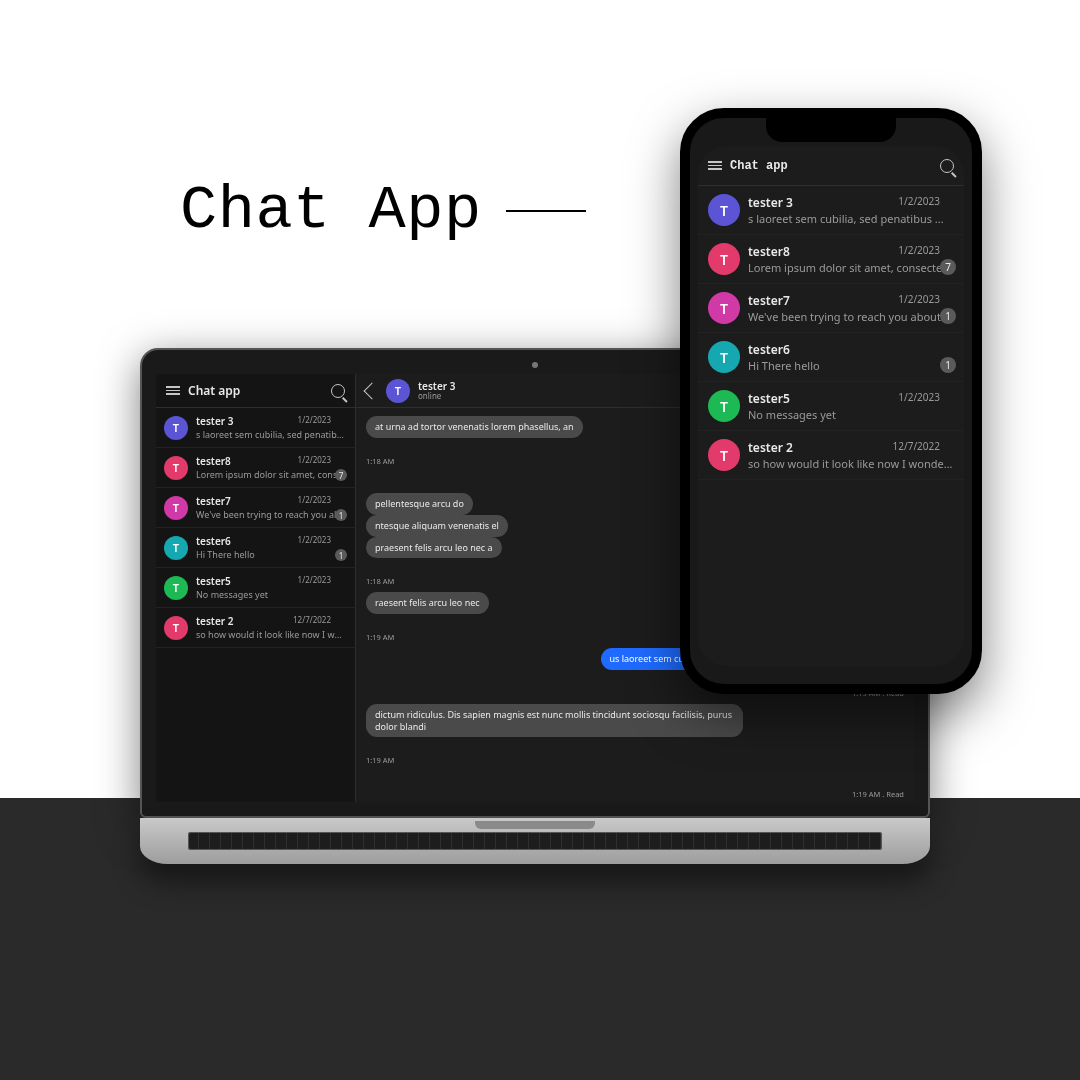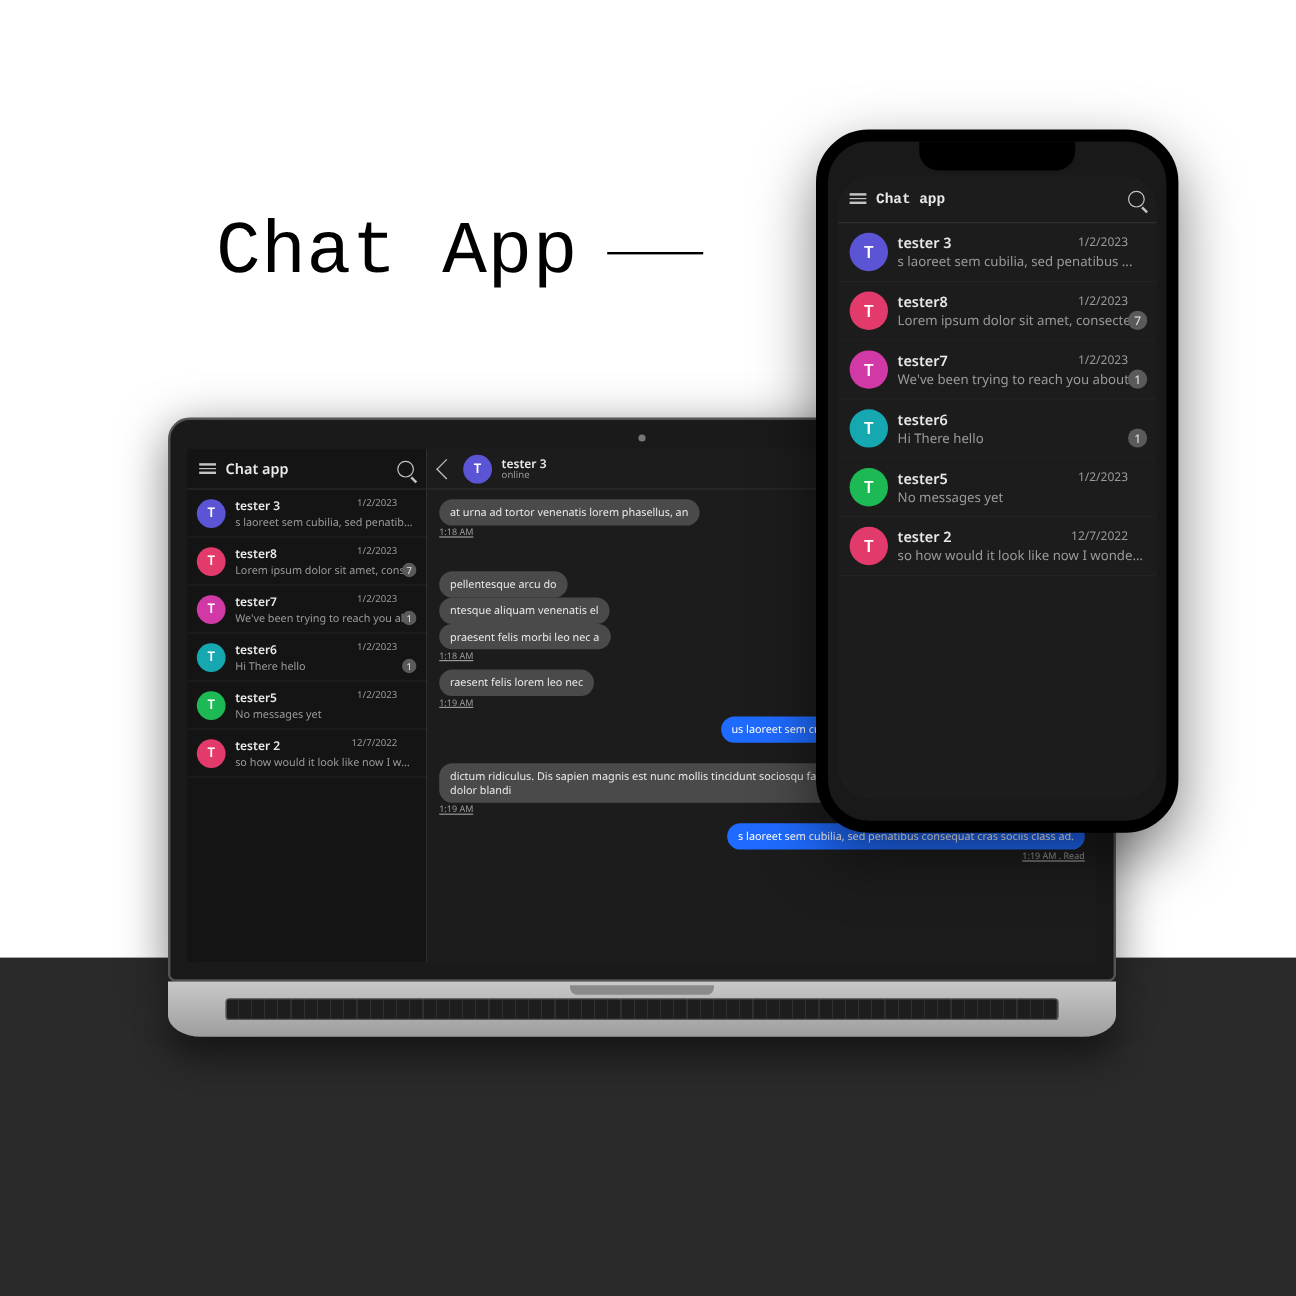--- a/index.html
+++ b/index.html
@@ -49,21 +49,21 @@
   
   .convo{flex:1;display:flex;flex-direction:column;}
   .convo-head{display:flex;align-items:center;height:34px;padding:0 10px;gap:8px;border-bottom:1px solid #2e2e2e;}
   .back{width:12px;height:12px;border-left:1.5px solid #c5c5c5;border-bottom:1.5px solid #c5c5c5;transform:rotate(45deg);cursor:pointer;}
   .convo-title{display:flex;flex-direction:column;line-height:1.1;}
   .convo-title .st{font-size:8px;color:var(--muted);}
   .msgs{flex:1;padding:8px 10px;display:flex;flex-direction:column;gap:0;overflow:hidden;}
   .bubble{max-width:70%;padding:5px 9px;border-radius:11px;font-size:9px;line-height:1.3;word-break:break-word;}
   .bubble.in{background:var(--bubble-grey);align-self:flex-start;}
   .bubble.out{background:var(--bubble-blue);align-self:flex-end;color:#fff;}
-  .ts{font-size:7.5px;color:var(--muted);margin:1px 0 6px;text-decoration:underline;}
+  .ts{font-size:7.5px;color:var(--muted);margin:18px 0 6px;}
   .ts.right{align-self:flex-end;}
   .composer{display:flex;align-items:center;height:30px;padding:0 10px;border-top:1px solid #2e2e2e;}
   .composer input{flex:1;background:transparent;border:none;color:var(--text);font-size:10px;outline:none;}
   .send{width:0;height:0;border-left:12px solid var(--bubble-blue);border-top:6px solid transparent;border-bottom:6px solid transparent;cursor:pointer;}
   
   .phone{position:absolute;left:680px;top:108px;width:302px;color:var(--text);}
   .phone .frame{background:#191919;border:10px solid #000;border-radius:44px;box-shadow:0 20px 50px rgba(0,0,0,.5);padding:28px 8px 18px;position:relative;}
   .phone .notch{position:absolute;left:50%;top:0;transform:translateX(-50%);width:130px;height:24px;background:#000;border-radius:0 0 16px 16px;}
   .phone .pscreen{background:var(--bg-dark);border-radius:28px;height:520px;display:flex;flex-direction:column;overflow:hidden;}
   .phone .side-head{height:40px;font-size:14px;}
@@ -165,29 +165,28 @@
             <span style="font-weight:600;font-size:10px;">tester 3</span>
             <span class="st">online</span>
           </div>
         </div>
         <div class="msgs" id="msgs">
             <div class="bubble in">at urna ad tortor venenatis lorem phasellus, an</div>
             <div class="ts">1:18 AM</div>
             <div class="bubble out">are interdum dictumst hendrerit, sit morbi</div>
             <div class="bubble in">pellentesque arcu do</div>
             <div class="bubble in">ntesque aliquam venenatis el</div>
-            <div class="bubble in">praesent felis morbi leo nec a</div>
+            <div class="bubble in">praesent felis arcu leo nec a</div>
             <div class="ts">1:18 AM</div>
-            <div class="bubble in">raesent felis lorem leo nec</div>
+            <div class="bubble in">raesent felis arcu leo nec</div>
             <div class="ts">1:19 AM</div>
             <div class="bubble out">us laoreet sem cubilia, sed penatibus consequat cras sociis class ad.</div>
             <div class="ts right">1:19 AM . Read</div>
             <div class="bubble in">dictum ridiculus. Dis sapien magnis est nunc mollis tincidunt sociosqu facilisis, purus dolor blandi</div>
             <div class="ts">1:19 AM</div>
-            <div class="bubble out">s laoreet sem cubilia, sed penatibus consequat cras sociis class ad.</div>
             <div class="ts right">1:19 AM . Read</div>
           </div>
       </div>
 
     </div>
   </div>
   <div class="base">
       <div class="kbd"></div>
     </div>
 </div>

